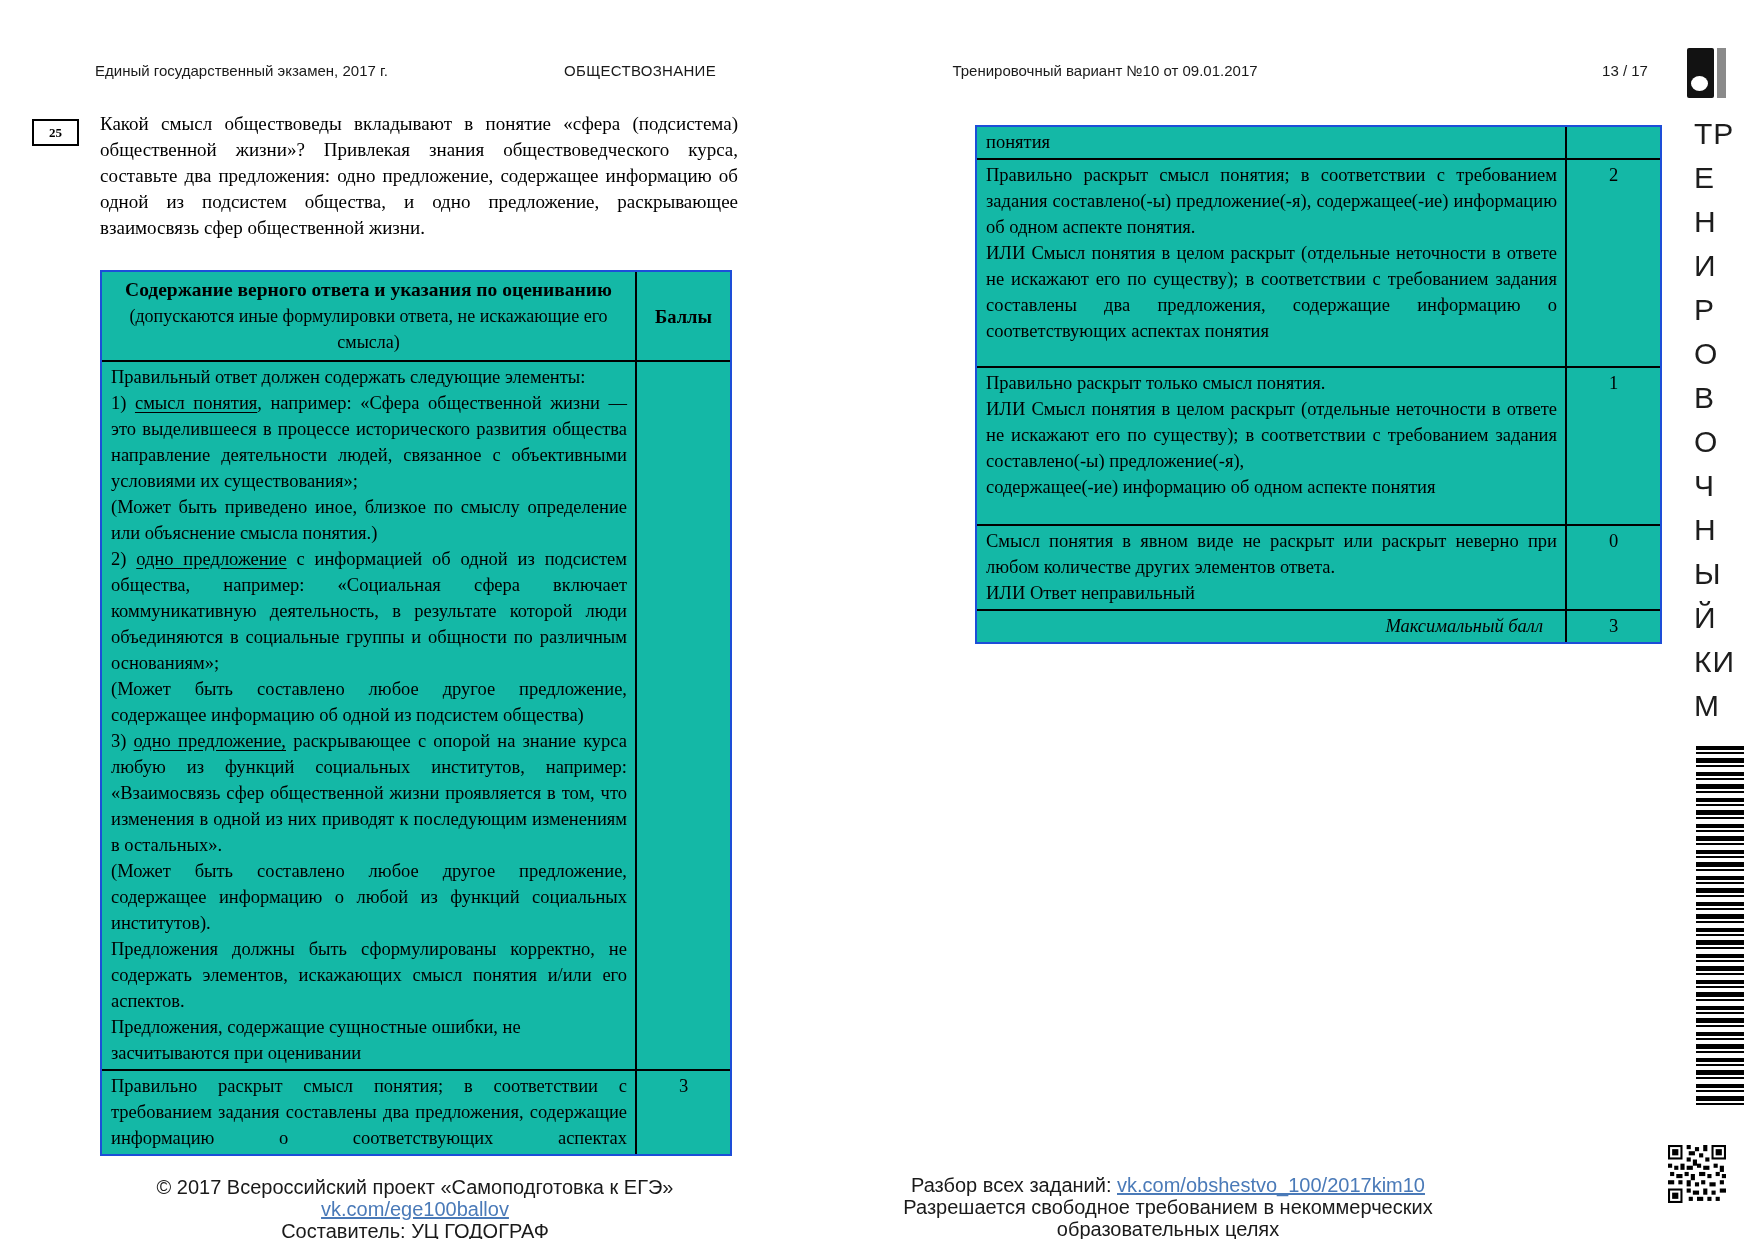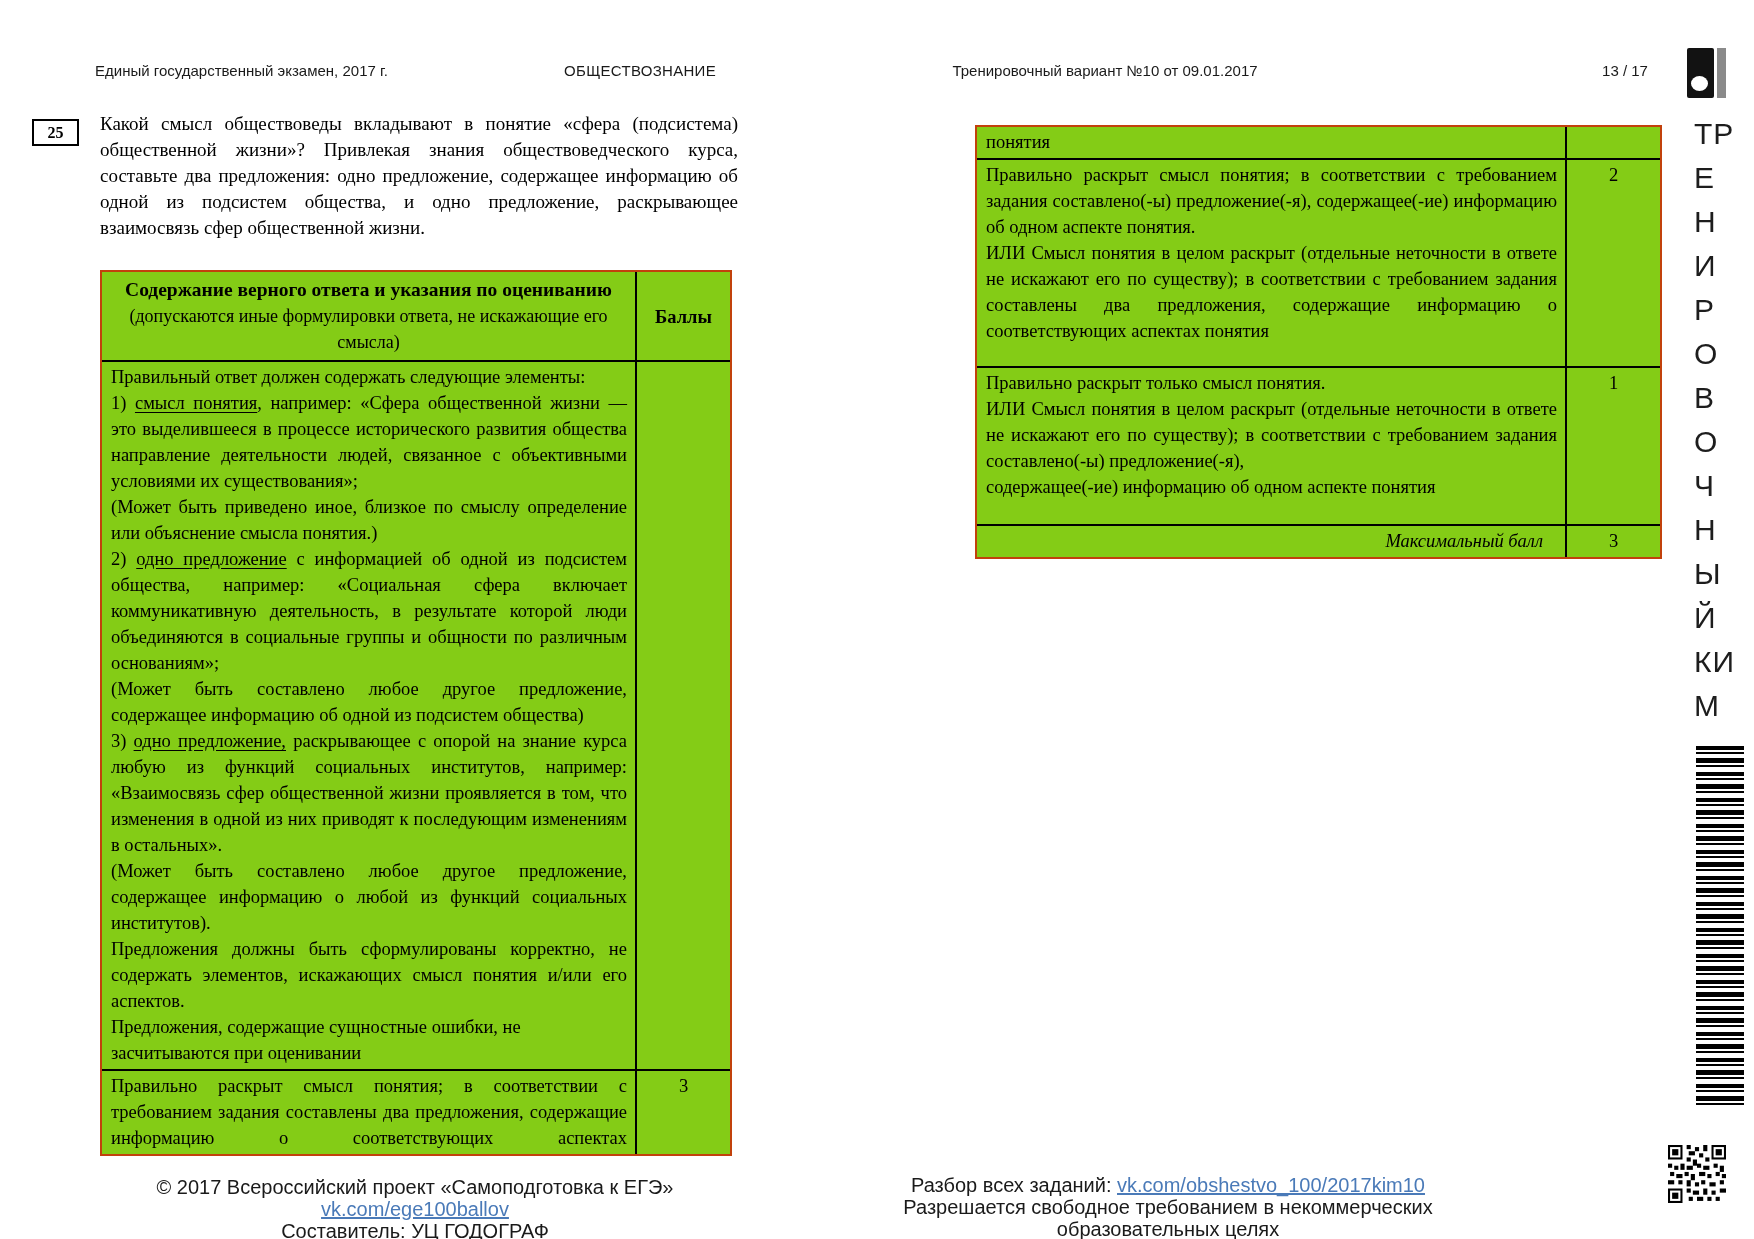--- a/index.html
+++ b/index.html
@@ -20,30 +20,30 @@
 
   
   .logo { position:absolute; left:1687px; top:48px; width:40px; height:50px; display:flex; gap:3px; }
   .logo-black { width:27px; height:50px; background:#121212; border-radius:2px; position:relative; }
   .logo-circle { position:absolute; left:4px; bottom:7px; width:17px; height:15px; background:#fff; border-radius:50%; }
   .logo-bar { width:9px; height:50px; background:#8a8a8a; }
 
   
   .qbox {
     position:absolute; left:32px; top:119px; width:47px; height:27px;
-    border:2px solid #000; font-weight:bold; font-size:16px;
+    border:2px solid #000; font-weight:bold; font-size:13px;
     text-align:center; line-height:24px;
   }
   .qtext {
     position:absolute; left:100px; top:111px; width:638px;
     font-size:19px; line-height:26px; text-align:justify;
   }
 
   
-  .tbl { position:absolute; border:2px solid #c2410c; background:#84cc16; }
+  .tbl { position:absolute; border:2px solid #1d4ed8; background:#14b8a6; }
   .tbl-left  { left:100px; top:270px;  width:632px; }
   .tbl-right { left:975px; top:125px;  width:687px; }
   .trow { display:flex; border-top:2px solid #000; }
   .trow:first-child { border-top:none; }
   .cell { flex:1; padding:2px 8px 3px 9px; font-size:18.5px; line-height:26px; }
   .score { width:95px; border-left:2px solid #000; text-align:center; font-size:18.5px; line-height:26px; padding-top:2px; flex:none; }
   .para { margin:0; }
   .align-justify { text-align:justify; }
   .align-left { text-align:left; }
   .align-justify-all { text-align:justify; text-align-last:justify; }
@@ -138,20 +138,27 @@
         </div>
       <div class="score">2</div>
     </div>
     <div class="trow" style="min-height:158px;">
       <div class="cell">
           <p class="para align-justify"><span>Правильно раскрыт только смысл понятия.</span></p>
           <p class="para align-justify"><span>ИЛИ Смысл понятия в целом раскрыт (отдельные неточности в ответе не искажают его по существу); в соответствии с требованием задания составлено(-ы) предложение(-я),</span></p>
           <p class="para align-left"><span>содержащее(-ие) информацию об одном аспекте понятия</span></p>
         </div>
       <div class="score">1</div>
+    </div>
+    <div class="trow" style="min-height:82px;">
+      <div class="cell">
+          <p class="para align-justify"><span>Смысл понятия в явном виде не раскрыт или раскрыт неверно при любом количестве других элементов ответа.</span></p>
+          <p class="para align-left"><span>ИЛИ Ответ неправильный</span></p>
+        </div>
+      <div class="score">0</div>
     </div>
     <div class="trow maxrow" style="min-height:32px;">
       <div class="cell">Максимальный балл</div>
       <div class="score">3</div>
     </div>
   </div>
 
   <div class="kim">
       <div class="vline">ТР</div>
       <div class="vline">Е</div>

